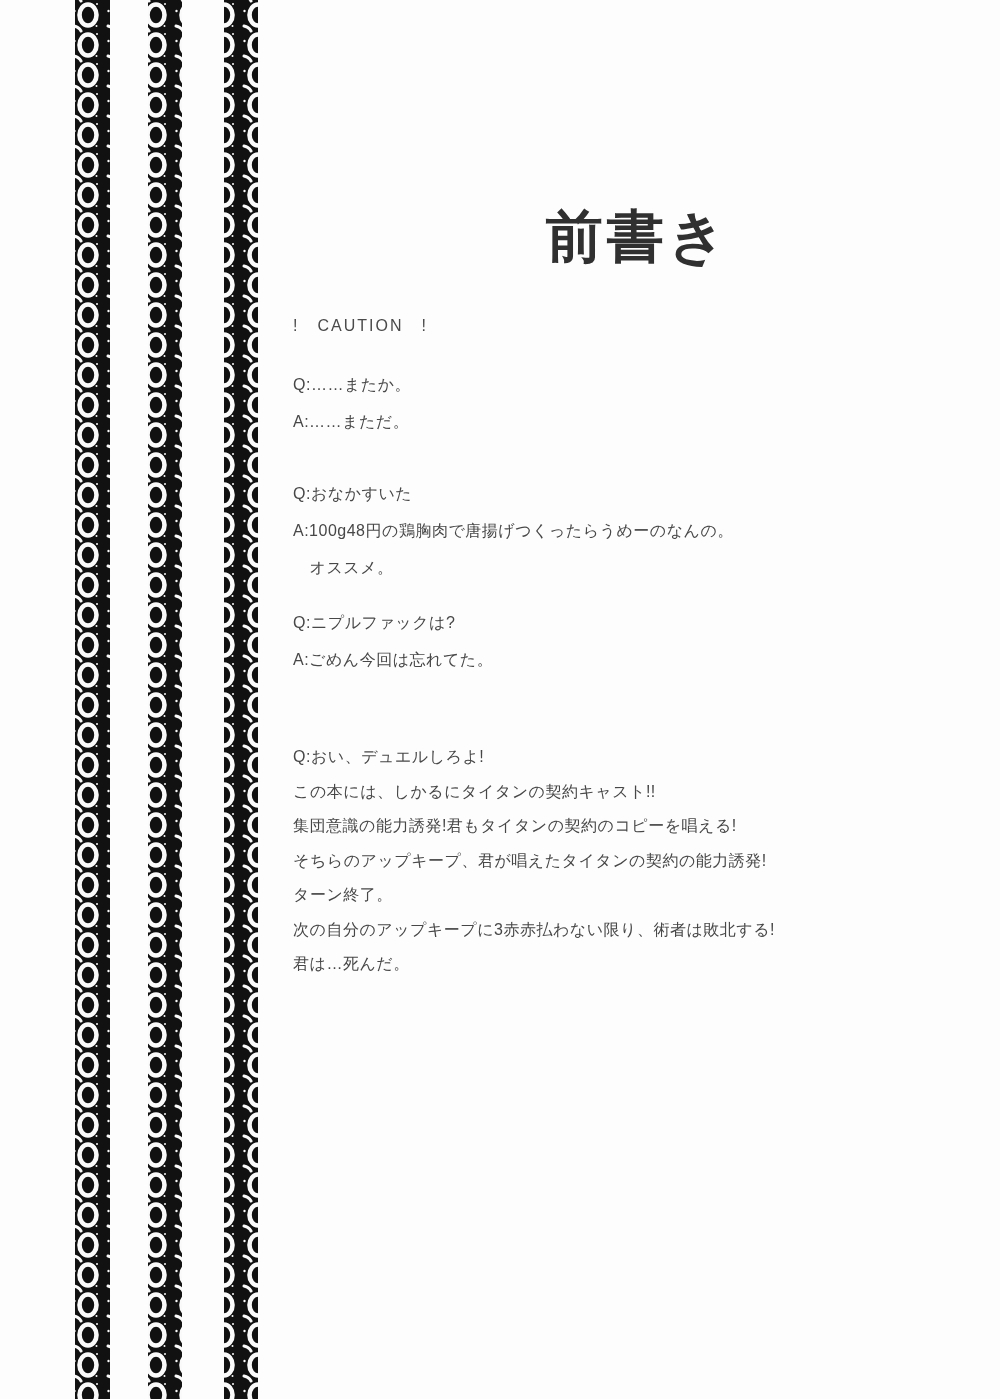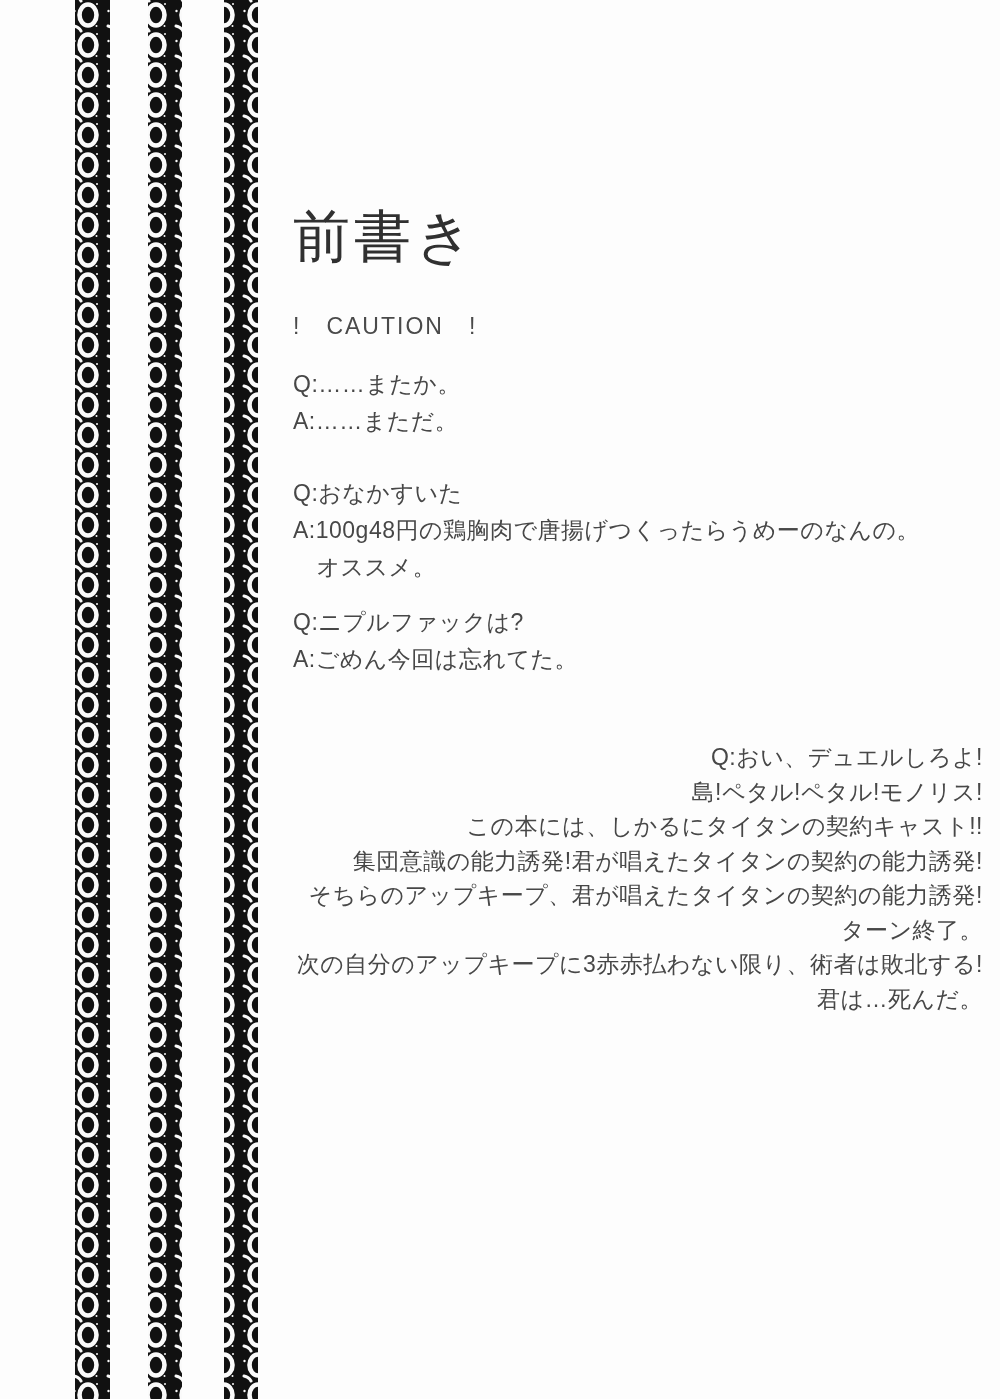--- a/index.html
+++ b/index.html
@@ -29,45 +29,46 @@
   .content{
     position:absolute;
     left:293px;
     top:200px;
     width:690px;
     color:var(--text);
   }
   .doc-title{
     margin:0;
     font-size:57px;
-    font-weight:400;
+    font-weight:700;
     line-height:72px;
     letter-spacing:4px;
     color:var(--title);
+    text-align:center;
   }
   .caution{
     margin-top:36px;
     font-size:21px;
     line-height:36px;
     letter-spacing:2px;
     color:#4a4a4a;
   }
   .para{
-    font-size:23px;
+    font-size:16px;
   }
   .intro{
     margin-top:8px;
   }
   .intro .line{line-height:38px;}
   .qa .line{line-height:37px;}
   .qa1{margin-top:22px;}
   .qa2{margin-top:35px;}
   .qa3{margin-top:18px;}
   .qa4{margin-top:62px;}
-  .qa4 .line{line-height:34.5px;text-align:right;}
+  .qa4 .line{line-height:34.5px;}
   .line{
     white-space:pre;
     letter-spacing:0.5px;
   }
 </style>
 </head>
 <body>
 
 <div class="page">
 
@@ -106,23 +107,22 @@
         <div class="line">　オススメ。</div>
       </div>
 
     <div class="qa qa3 para">
         <div class="line">Q:ニプルファックは?</div>
         <div class="line">A:ごめん今回は忘れてた。</div>
       </div>
 
     <div class="qa qa4 para">
         <div class="line">Q:おい、デュエルしろよ!</div>
-        <div class="line">島!ペタル!ペタル!モノリス!</div>
         <div class="line">この本には、しかるにタイタンの契約キャスト!!</div>
-        <div class="line">集団意識の能力誘発!君が唱えたタイタンの契約の能力誘発!</div>
+        <div class="line">集団意識の能力誘発!君もタイタンの契約のコピーを唱える!</div>
         <div class="line">そちらのアップキープ、君が唱えたタイタンの契約の能力誘発!</div>
         <div class="line">ターン終了。</div>
         <div class="line">次の自分のアップキープに3赤赤払わない限り、術者は敗北する!</div>
         <div class="line">君は…死んだ。</div>
       </div>
 
   </div>
 </div>
 
 </body></html>

